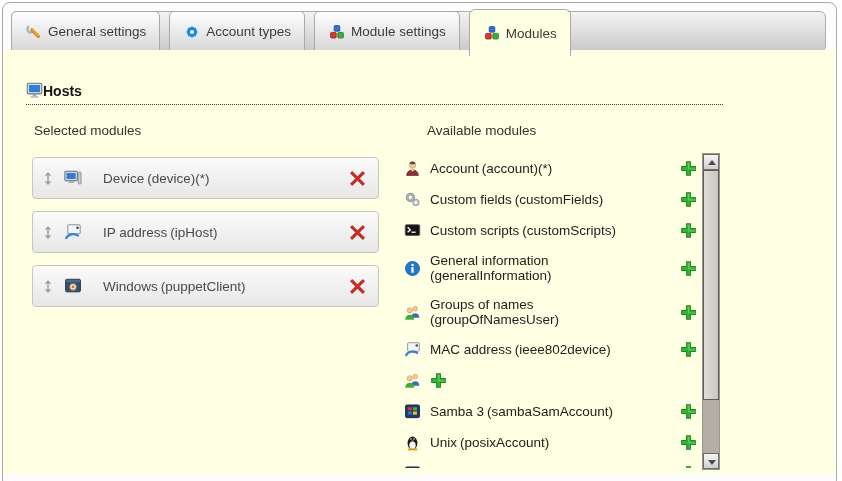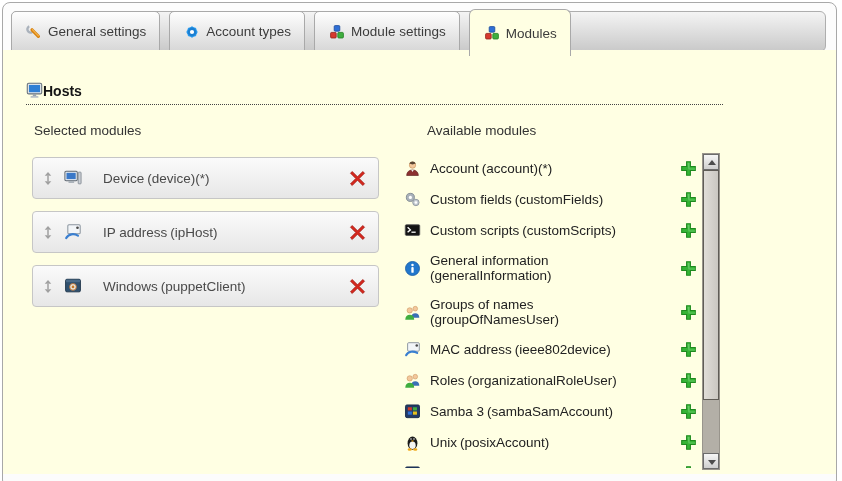--- a/index.html
+++ b/index.html
@@ -377,21 +377,20 @@
         </button>
       </div>
 
       <div class="avail-item">
         <svg class="micon" viewBox="0 0 16 16">
           <circle cx="10.6" cy="4.4" r="2.2" fill="#f3c89c" stroke="#c98f56" stroke-width="0.5"></circle>
           <path d="M6.8 13 c0-2.8 1.6-4.2 3.8-4.2 s3.8 1.4 3.8 4.2 z" fill="#3a6fb5"></path>
           <circle cx="5.4" cy="6" r="2.5" fill="#f3c89c" stroke="#c98f56" stroke-width="0.5"></circle>
           <path d="M1.2 14.8 c0-3 1.9-4.7 4.2-4.7 s4.2 1.7 4.2 4.7 z" fill="#3fae3f"></path>
         </svg>
-        <span class="mlabel"><span>Roles</span><span class="mod-code">(organizationalRoleUser)</span></span>
         <button class="add-btn">
           <svg viewBox="0 0 16 16">
             <path d="M6.2 1.6 h3.6 v4.6 h4.6 v3.6 h-4.6 v4.6 h-3.6 v-4.6 h-4.6 v-3.6 h4.6 z" fill="#35b335" stroke="#1e8a1e" stroke-width="1"></path>
             <path d="M7 2.6 h2 v5.4 h5.4 v1 h-6.4 z" fill="#6fd06f" opacity="0.8"></path>
           </svg>
         </button>
       </div>
 
       <div class="avail-item">
         <svg class="micon" viewBox="0 0 16 16">

